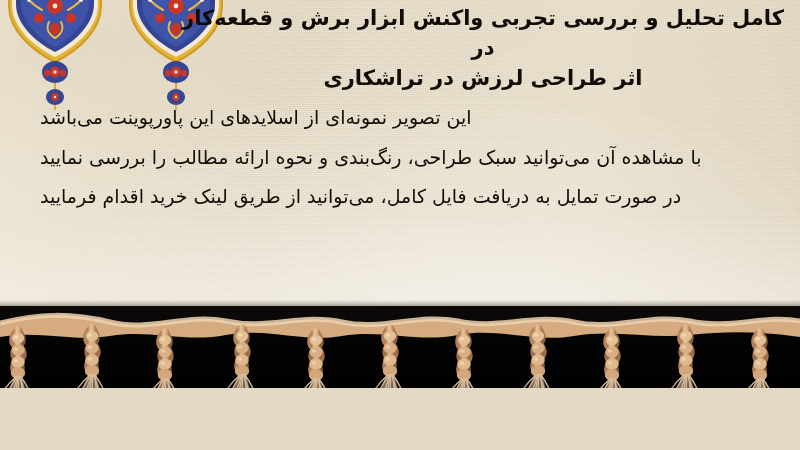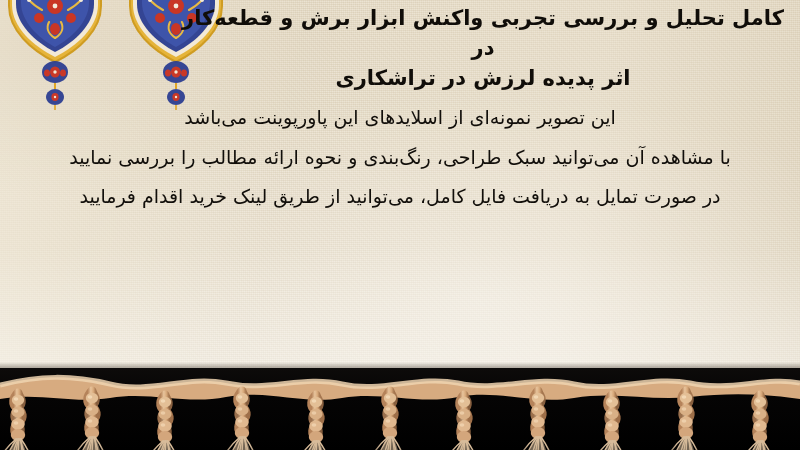--- a/index.html
+++ b/index.html
@@ -4,21 +4,21 @@
 <style>
   * { margin:0; padding:0; box-sizing:border-box; }
   html,body { width:800px; height:450px; overflow:hidden; }
   body {
     font-family: "DejaVu Sans", sans-serif;
     background:#e3d9c4;
   }
 
   #slide {
     position:relative;
-    width:800px; height:450px;
+    width:800px; height:388px;
     overflow:hidden;
     background:#e6dcc7;
     padding-left:12px;
   }
 
   
   .canvas-bg {
     position:absolute; inset:0;
     background-color:#e7ddc8;
     background-image:
@@ -59,21 +59,21 @@
     font-family:"DejaVu Sans", sans-serif;
     font-weight:700;
     font-size:21px;
     line-height:1.42;
     color:#100d09;
     letter-spacing:0px;
   }
   .body-block {
     position:absolute;
     right:40px; top:108px; width:720px;
-    direction:rtl; text-align:center;
+    direction:rtl; text-align:left;
   }
   .body-line {
     font-family:"DejaVu Sans", sans-serif;
     font-weight:400;
     font-size:19px;
     line-height:1;
     color:#110e0a;
     margin-bottom:20px;
     white-space:nowrap;
   }
@@ -186,21 +186,21 @@
       <g transform="translate(176,72)" opacity="0.95">
         <use href="#drop"></use>
       </g>
     </svg>
   </div>
 
   <div class="text-layer">
 
     <div class="title">
       <div>کامل تحلیل و بررسی تجربی واکنش ابزار برش و قطعه‌کار در</div>
-      <div>اثر پدیده لرزش در تراشکاری</div>
+      <div>اثر طراحی لرزش در تراشکاری</div>
     </div>
 
     <div class="body-block">
       <div class="body-line l1">این تصویر نمونه‌ای از اسلایدهای این پاورپوینت می‌باشد</div>
       <div class="body-line l2">با مشاهده آن می‌توانید سبک طراحی، رنگ‌بندی و نحوه ارائه مطالب را بررسی نمایید</div>
       <div class="body-line l3">در صورت تمایل به دریافت فایل کامل، می‌توانید از طریق لینک خرید اقدام فرمایید</div>
     </div>
 
   </div>
 

